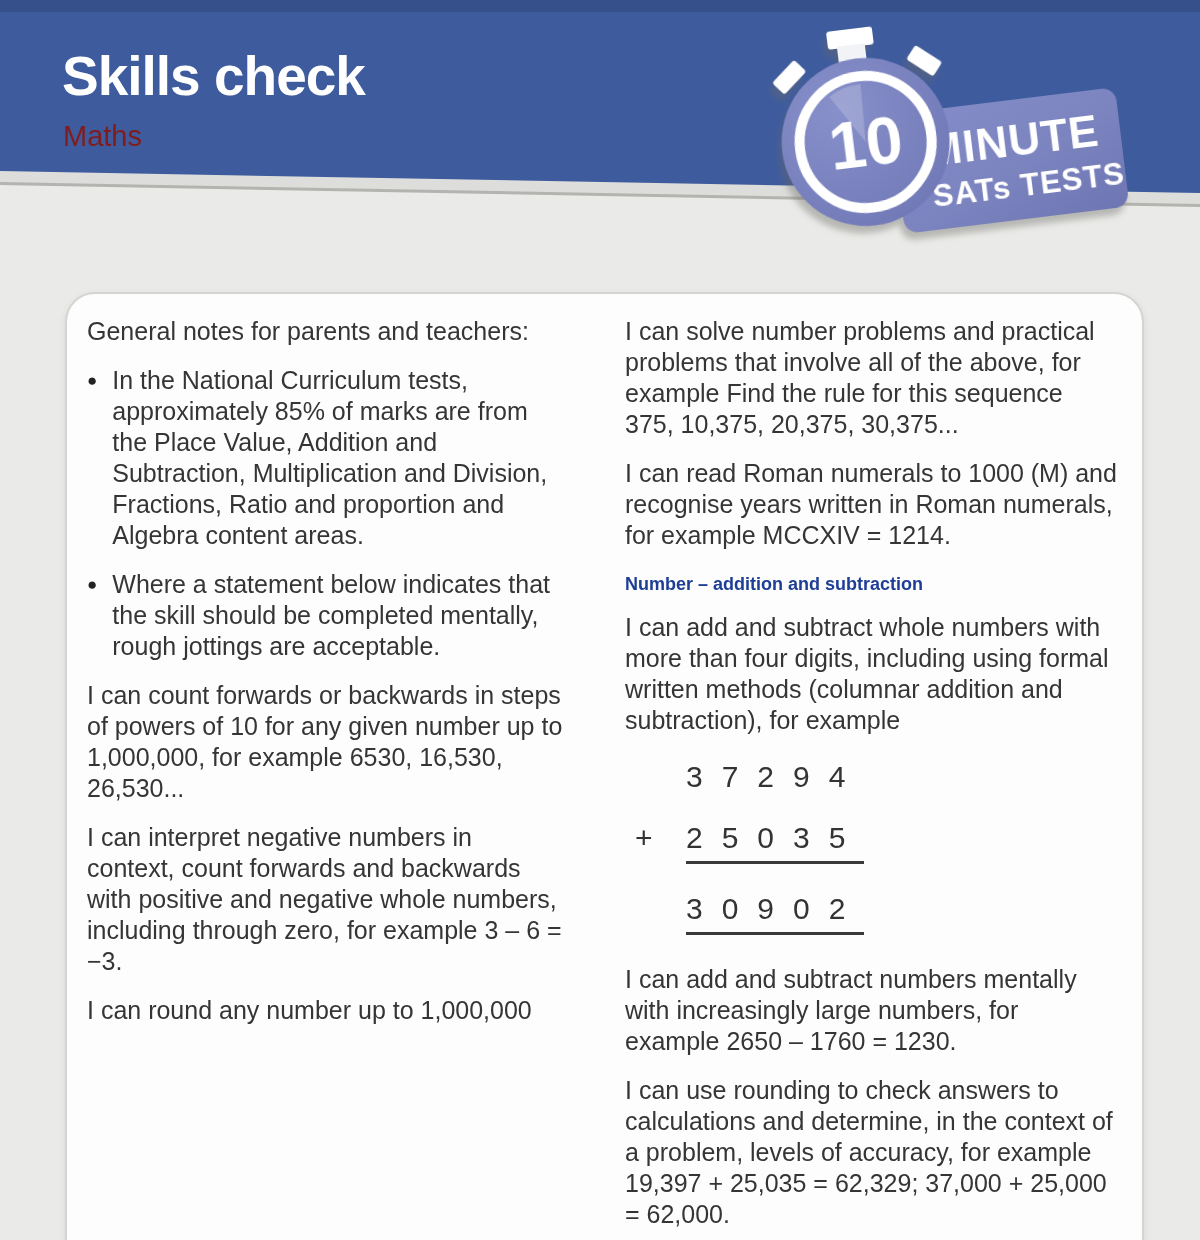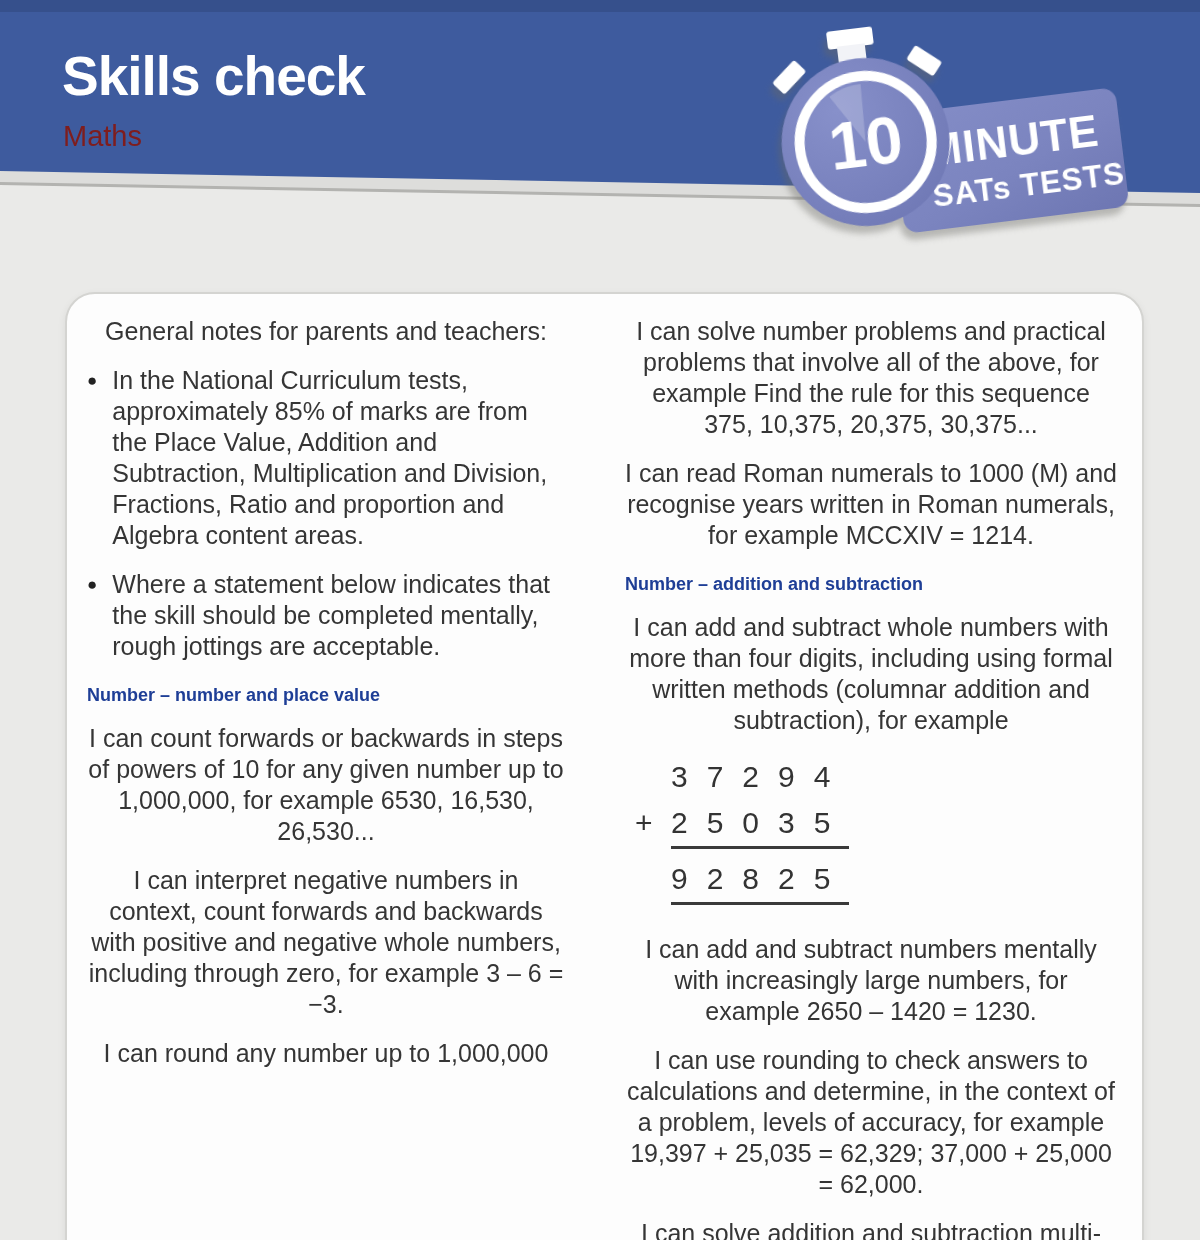--- a/index.html
+++ b/index.html
@@ -152,21 +152,21 @@
   }
   .col {
     position: absolute;
     top: 22px;
     color: #353535;
     font-size: 25px;
     line-height: 31px;
   }
   .col-left  { left: 20px;  width: 478px; }
   .col-right { left: 558px; width: 492px; }
-  .para, .intro { margin: 0 0 18px 0; text-align: center; }
+  .para, .intro { margin: 0 0 18px 0; }
   .bullet-item {
     display: flex;
     gap: 15px;
     margin: 0 0 18px 0;
   }
   .bullet-dot {
     flex: 0 0 auto;
     font-size: 17px;
     line-height: 31px;
     color: #222222;
@@ -178,20 +178,21 @@
     font-weight: 700;
   }
   
   .sum {
     display: grid;
     grid-template-columns: 36px max-content;
     margin: 4px 0 22px 10px;
     font-size: 30px;
     line-height: 46px;
     color: #333333;
+    gap: 15px;
   }
   .sum-op {
     font-weight: 400;
   }
   .sum-digits {
     letter-spacing: 19px;
   }
   .sum-underline {
     border-bottom: 3px solid #3a3a3a;
     margin-bottom: 7px;
@@ -237,43 +238,42 @@
       <div class="bullet-item">
         <span class="bullet-dot">●</span>
         <span>In the National Curriculum tests, approximately 85% of marks are from the Place Value, Addition and Subtraction, Multiplication and Division, Fractions, Ratio and proportion and Algebra content areas.</span>
       </div>
 
       <div class="bullet-item">
         <span class="bullet-dot">●</span>
         <span>Where a statement below indicates that the skill should be completed mentally, rough jottings are acceptable.</span>
       </div>
 
-      <h2 class="section-heading">Number – number and place value</h2>
 
       <p class="para">I can count forwards or backwards in steps of powers of 10 for any given number up to 1,000,000, for example 6530, 16,530, 26,530...</p>
       <p class="para">I can interpret negative numbers in context, count forwards and backwards with positive and negative whole numbers, including through zero, for example 3 – 6 = −3.</p>
       <p class="para">I can round any number up to 1,000,000</p>
     </div>
 
     <div class="col col-right">
       <p class="para">I can solve number problems and practical problems that involve all of the above, for example Find the rule for this sequence 375, 10,375, 20,375, 30,375...</p>
       <p class="para">I can read Roman numerals to 1000 (M) and recognise years written in Roman numerals, for example MCCXIV = 1214.</p>
 
       <h2 class="section-heading">Number – addition and subtraction</h2>
 
       <p class="para">I can add and subtract whole numbers with more than four digits, including using formal written methods (columnar addition and subtraction), for example</p>
 
       <div class="sum">
         <span class="sum-op"></span>
         <span class="sum-digits">37294</span>
         <span class="sum-op">+</span>
         <span class="sum-digits sum-underline">25035</span>
         <span class="sum-op"></span>
-        <span class="sum-digits sum-underline">92825</span>
+        <span class="sum-digits sum-underline">30902</span>
       </div>
 
-      <p class="para">I can add and subtract numbers mentally with increasingly large numbers, for example 2650 – 1420 = 1230.</p>
+      <p class="para">I can add and subtract numbers mentally with increasingly large numbers, for example 2650 – 1760 = 1230.</p>
       <p class="para">I can use rounding to check answers to calculations and determine, in the context of a problem, levels of accuracy, for example 19,397 + 25,035 = 62,329; 37,000 + 25,000 = 62,000.</p>
       <p class="para">I can solve addition and subtraction multi-step problems in contexts, deciding which operations and methods to use</p>
     </div>
 
   </div>
 </div>
 
 </body></html>

